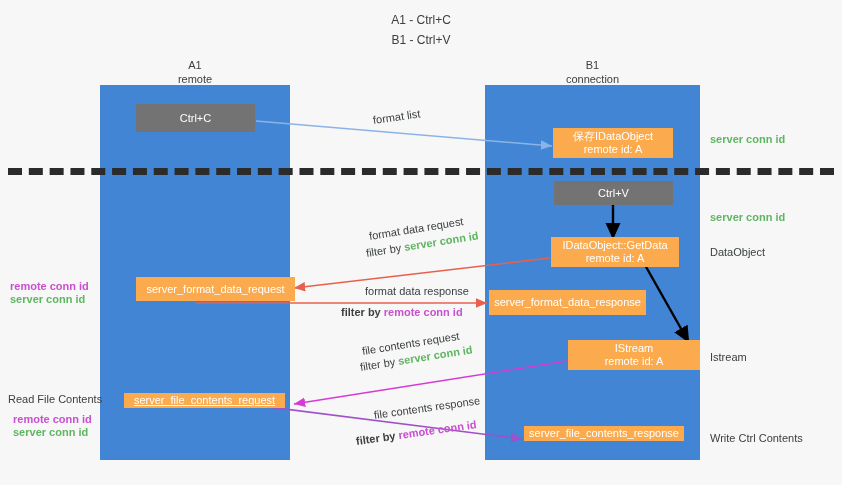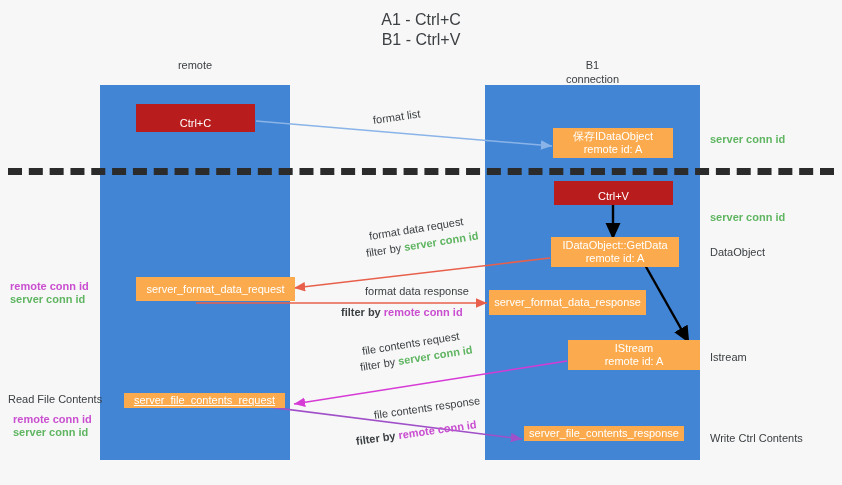--- a/index.html
+++ b/index.html
@@ -8,21 +8,21 @@
     background:#f7f7f7;
     font-family:"Liberation Sans","DejaVu Sans",sans-serif;
     color:#3c4043;
     overflow:hidden;
   }
   #stage{position:relative;width:842px;height:485px;}
 
   
   .title{
     position:absolute;left:0;top:10px;width:842px;
-    text-align:center;font-size:16px;line-height:20px;color:#3c4043;
+    text-align:center;font-size:12px;line-height:20px;color:#3c4043;
   }
 
   
   .lane-head{
     position:absolute;text-align:center;font-size:11px;line-height:14px;color:#3c4043;
   }
 
   
   .lane{
     position:absolute;background:#4285d4;
@@ -33,21 +33,21 @@
   
   .box{
     position:absolute;
     display:flex;align-items:center;justify-content:center;
     text-align:center;
     color:#ffffff;font-size:11px;line-height:13px;
     box-sizing:border-box;
     padding:2px 4px;
   }
   .orange{background:#fbab4e;}
-  .green{background:#b91c1c;align-items:flex-end;}
+  .green{background:#737373;}
 
   
   .divider{
     position:absolute;left:8px;top:168px;width:826px;height:0;
     border-top:7px dashed #2b2b2b;
   }
 
   
   .lbl{
     position:absolute;font-size:11px;line-height:14px;white-space:nowrap;
@@ -65,20 +65,21 @@
 <body>
 
 <div id="stage">
 
   <div class="title">
     <div>A1 - Ctrl+C</div>
     <div>B1 - Ctrl+V</div>
   </div>
 
   <div class="lane-head" style="left:100px;top:58px;width:190px;">
+    <div>A1</div>
     <div>remote</div>
   </div>
   <div class="lane-head" style="left:485px;top:58px;width:215px;">
     <div>B1</div>
     <div>connection</div>
   </div>
 
   <div class="lane" id="laneA"></div>
   <div class="lane" id="laneB"></div>
 

